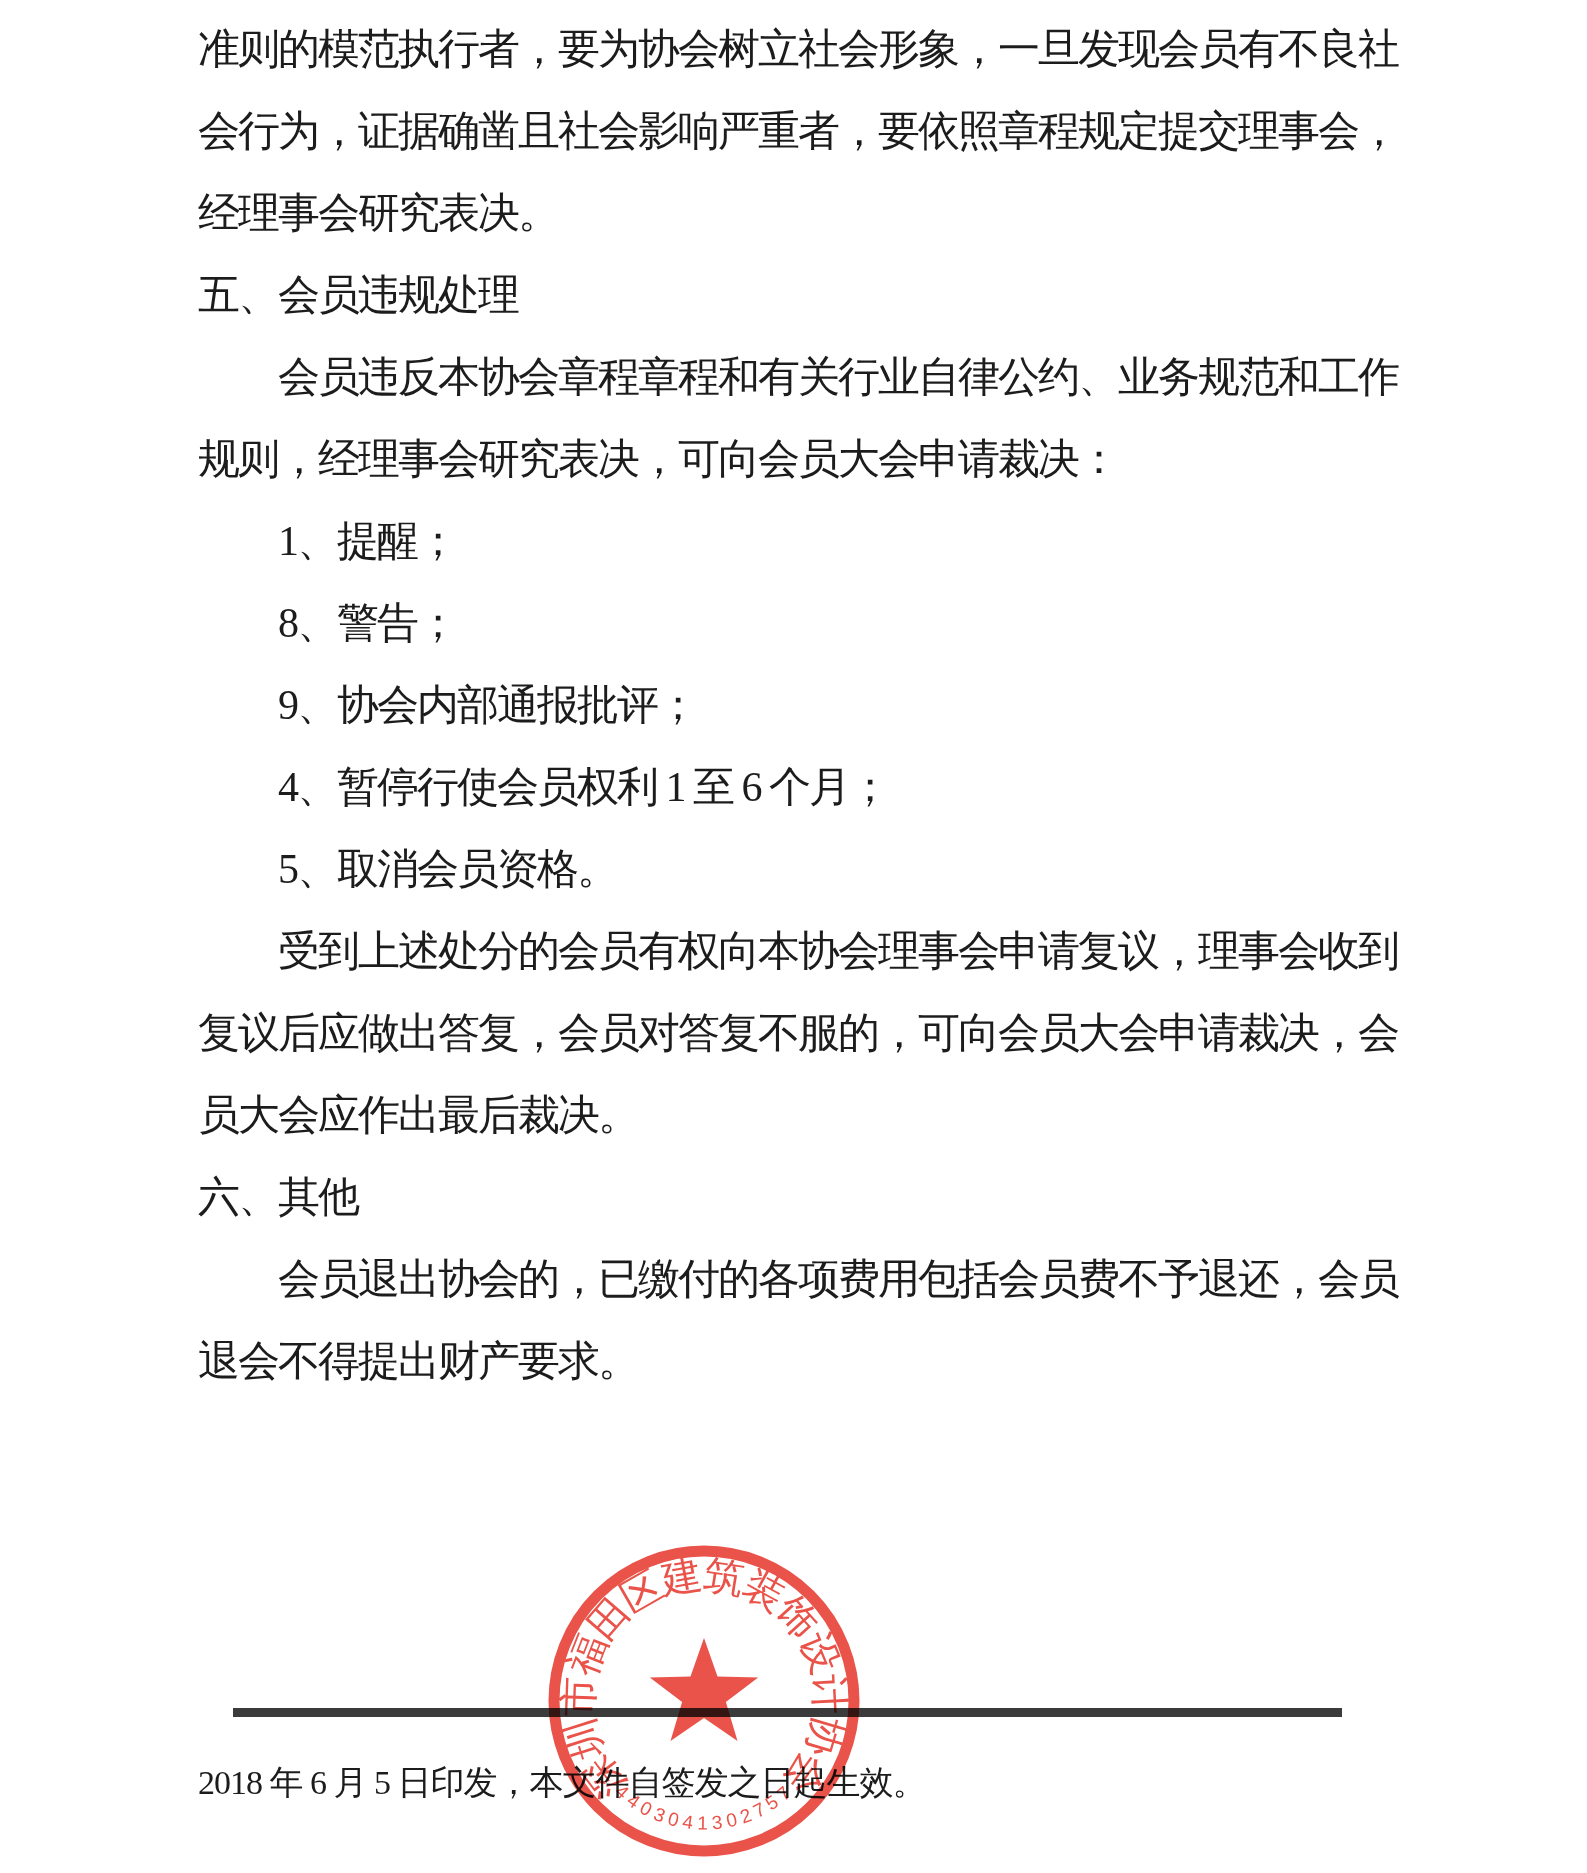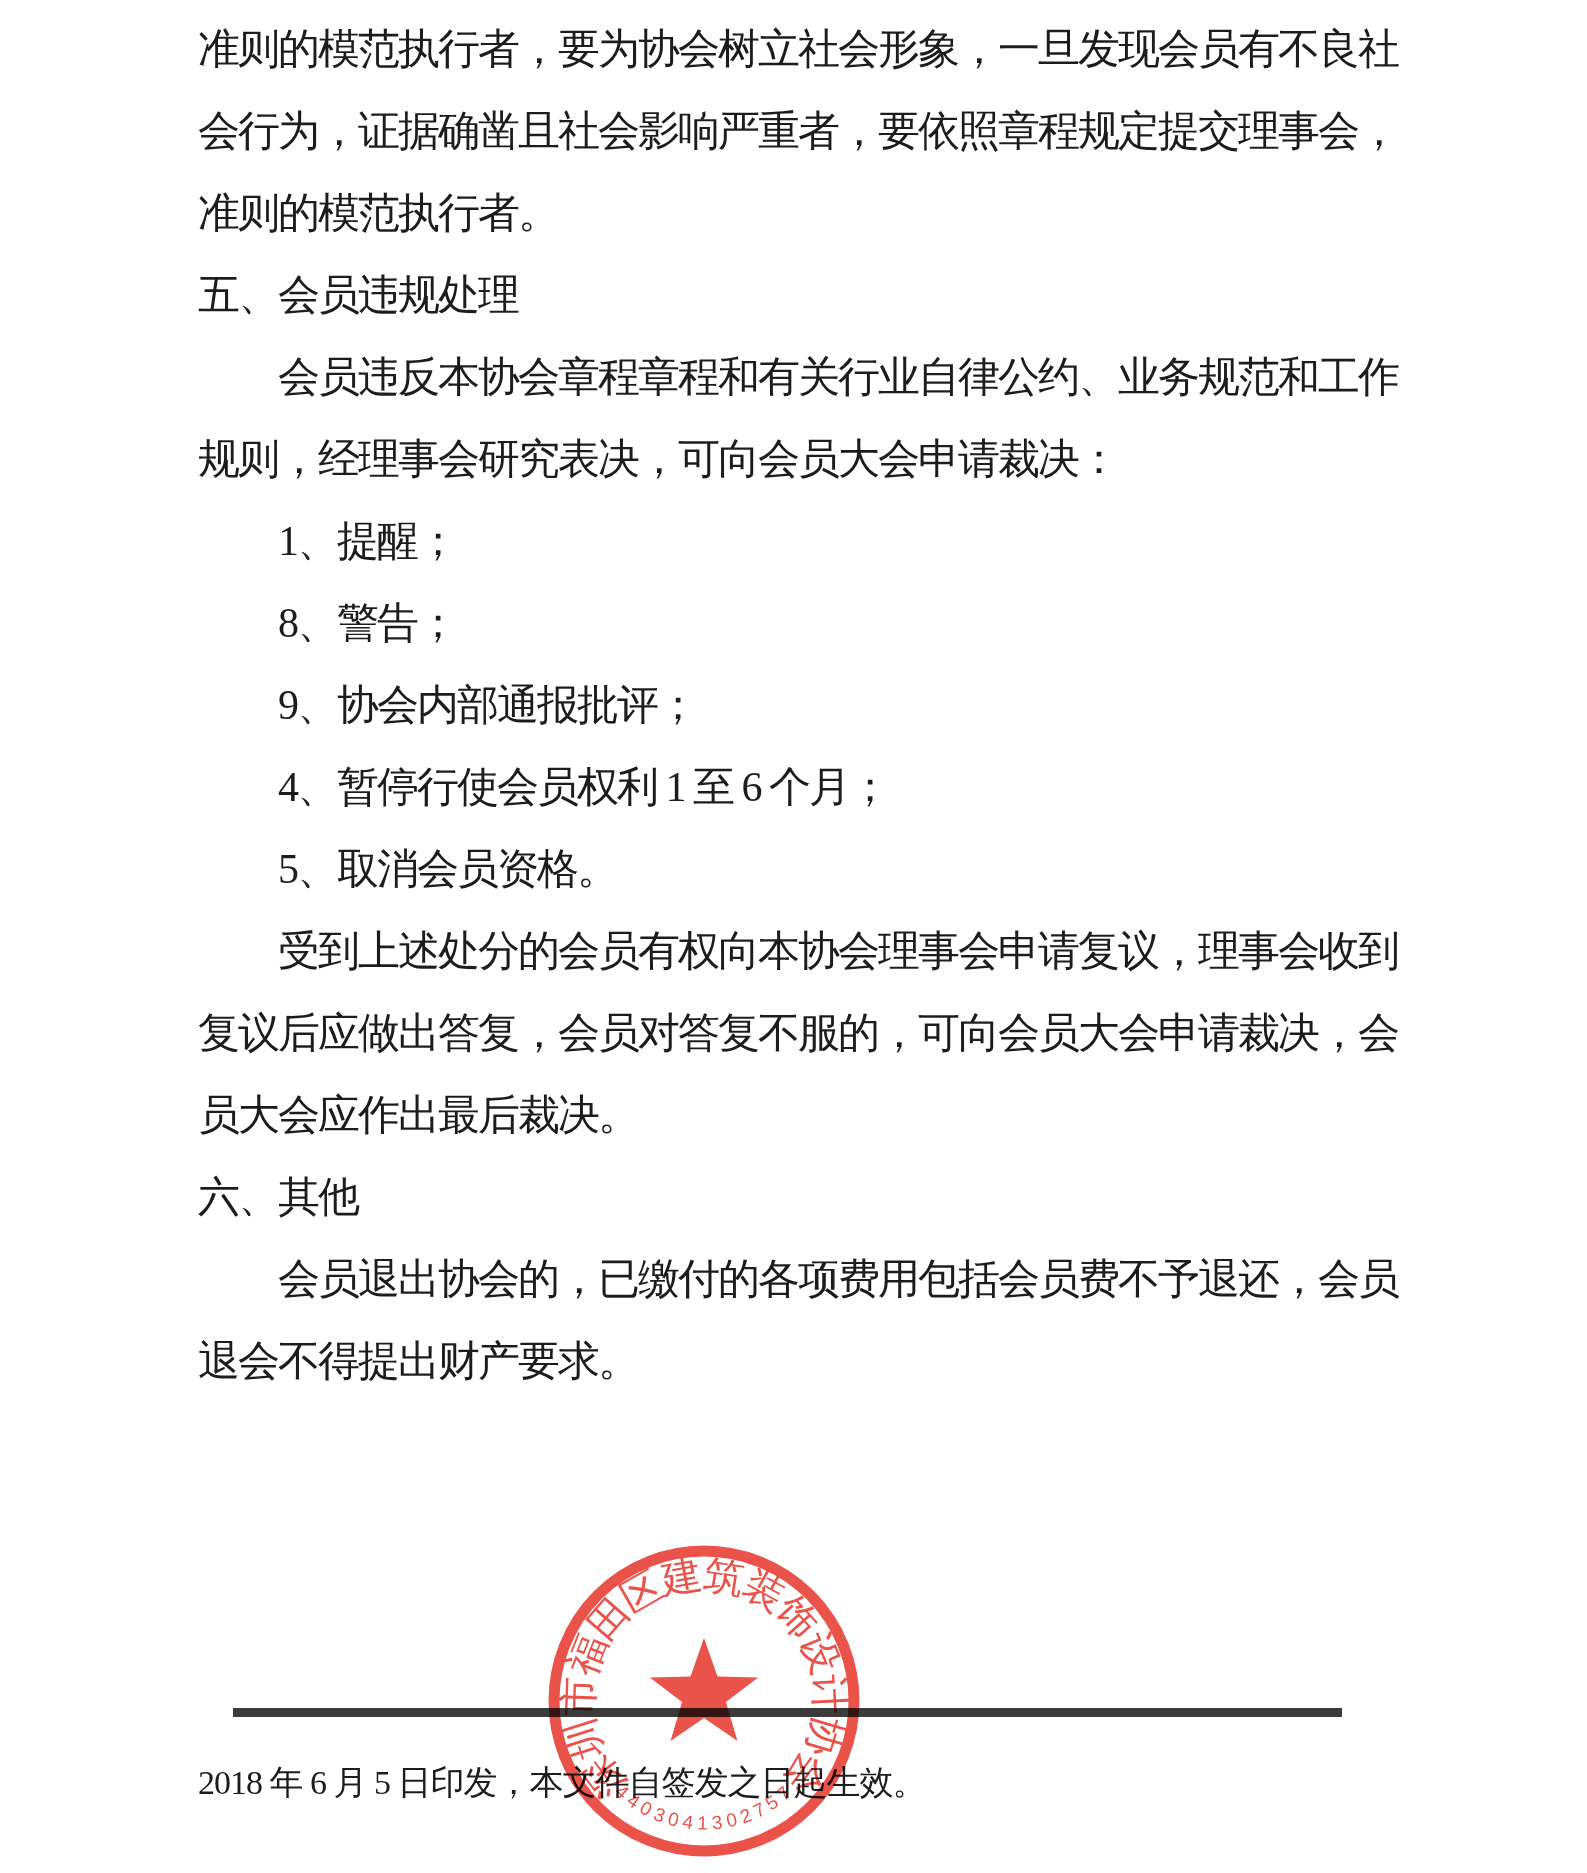--- a/index.html
+++ b/index.html
@@ -62,21 +62,21 @@
   .seal .num { font-family: "Liberation Sans", "DejaVu Sans", sans-serif; }
 </style>
 </head>
 <body>
 
 <div class="page">
 
   <div class="content">
     <div class="line fill">准则的模范执行者，要为协会树立社会形象，一旦发现会员有不良社</div>
     <div class="line fill">会行为，证据确凿且社会影响严重者，要依照章程规定提交理事会，</div>
-    <div class="line">准则的模范执行者。</div>
+    <div class="line">经理事会研究表决。</div>
     <div class="line heading">五、会员违规处理</div>
     <div class="line indent fill">会员违反本协会章程章程和有关行业自律公约、业务规范和工作</div>
     <div class="line">规则，经理事会研究表决，可向会员大会申请裁决：</div>
     <div class="line indent">1、提醒；</div>
     <div class="line indent">8、警告；</div>
     <div class="line indent">9、协会内部通报批评；</div>
     <div class="line indent">4、暂停行使会员权利 1 至 6 个月；</div>
     <div class="line indent">5、取消会员资格。</div>
     <div class="line indent fill">受到上述处分的会员有权向本协会理事会申请复议，理事会收到</div>
     <div class="line fill">复议后应做出答复，会员对答复不服的，可向会员大会申请裁决，会</div>

